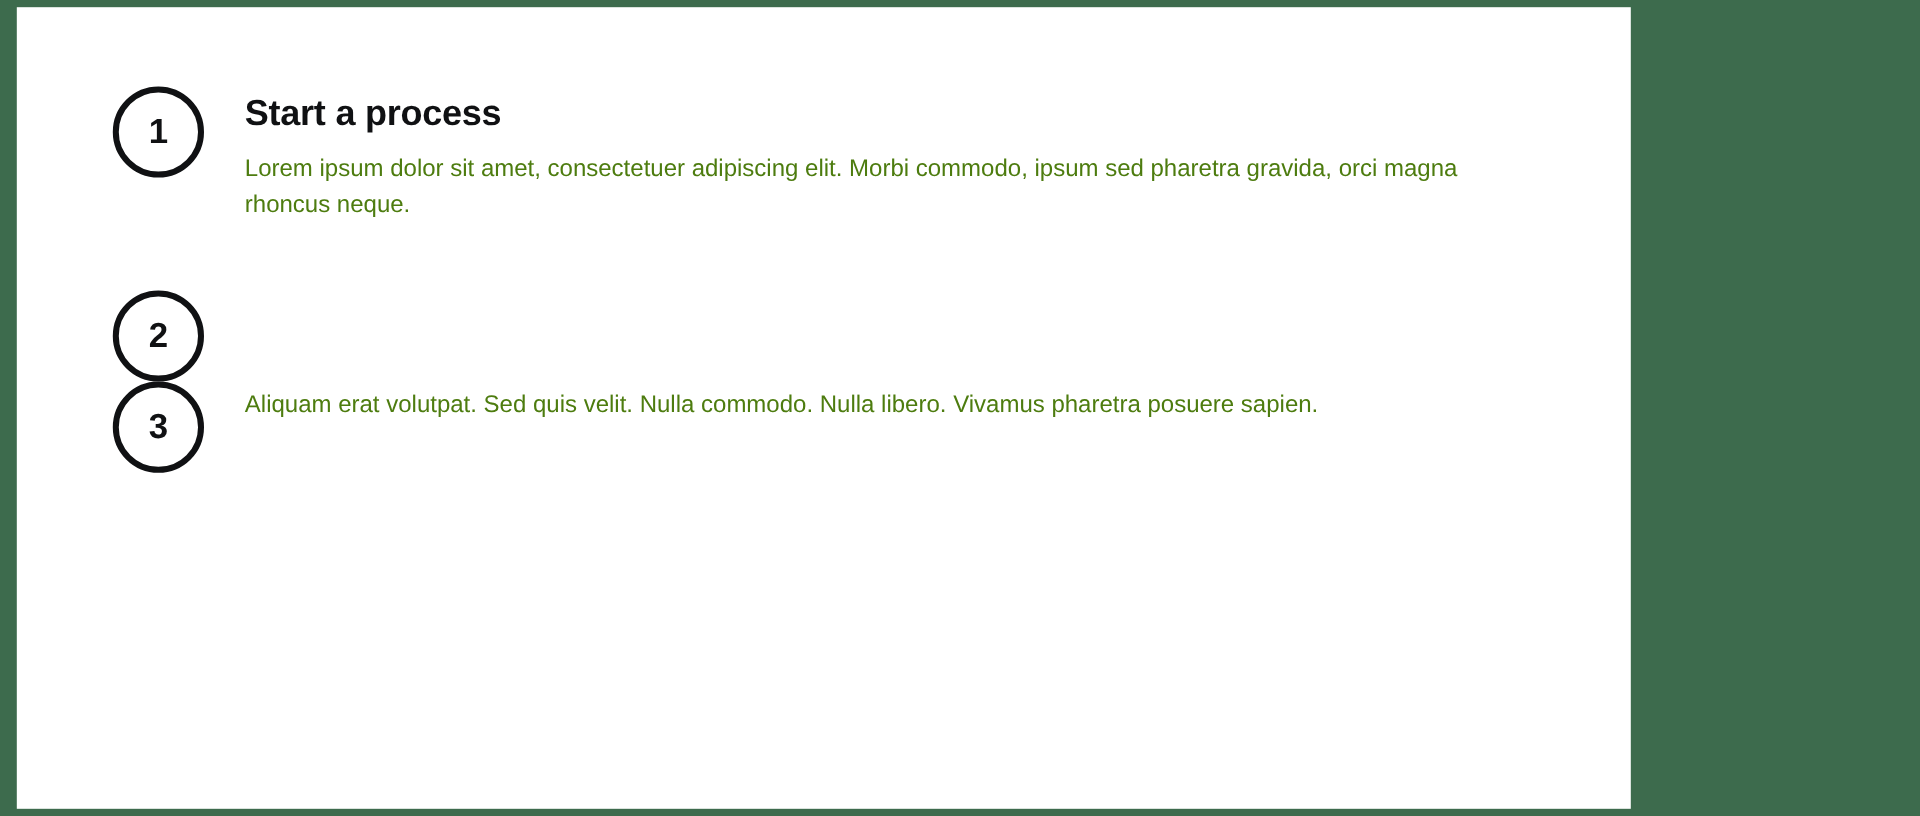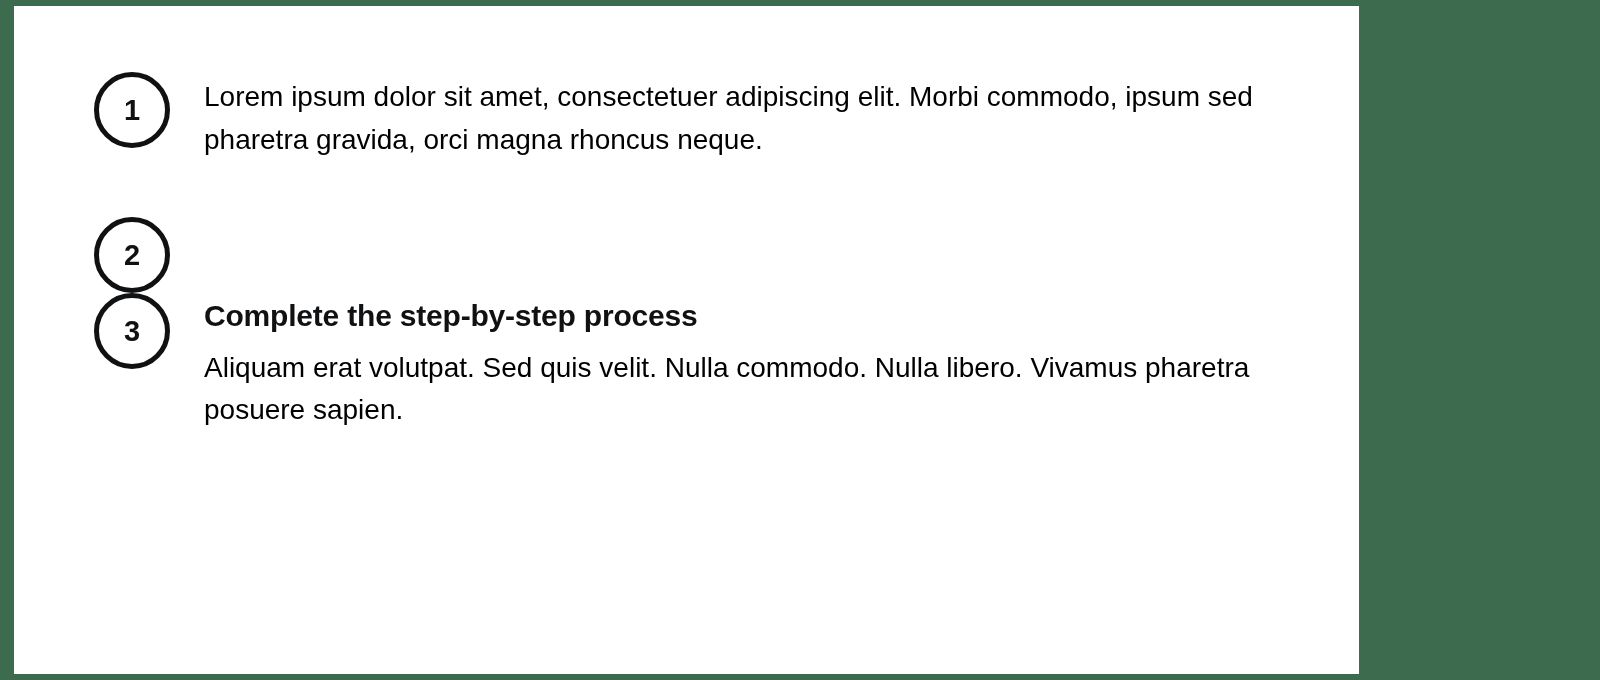--- a/index.html
+++ b/index.html
@@ -79,42 +79,43 @@
   }
   .step-title {
     font-size: 30px;
     font-weight: bold;
     color: #101113;
     letter-spacing: -0.2px;
     line-height: 1.25;
     margin: 0 0 12px 0;
   }
   .step-desc {
-    font-size: 28px;
-    color: #000000;
+    font-size: 20px;
+    color: #4d7c0f;
     line-height: 1.52;
     margin: 0;
     max-width: 1055px;
   }
   .gap-1 { height: 56px; }
   .gap-2 { height: 58px; }
 </style>
 </head>
 <body>
 
 <div class="canvas">
   <div class="card">
     <div class="stepper">
 
       <div class="step">
         <div class="rail-col">
           <div class="bullet">1</div>
           <div class="rail"></div>
         </div>
         <div class="content">
+          <p class="step-title">Start a process</p>
           <p class="step-desc">Lorem ipsum dolor sit amet, consectetuer adipiscing elit. Morbi commodo, ipsum sed pharetra gravida, orci magna rhoncus neque.</p>
           <div class="gap-1"></div>
         </div>
       </div>
 
       <div class="step">
         <div class="rail-col">
           <div class="bullet">2</div>
           <div class="rail"></div>
         </div>
@@ -122,20 +123,19 @@
           <div class="gap-2"></div>
         </div>
       </div>
 
       <div class="step">
         <div class="rail-col">
           <div class="bullet">3</div>
 
         </div>
         <div class="content">
-          <p class="step-title">Complete the step-by-step process</p>
           <p class="step-desc">Aliquam erat volutpat. Sed quis velit. Nulla commodo. Nulla libero. Vivamus pharetra posuere sapien.</p>
         </div>
       </div>
 
     </div>
   </div>
 </div>
 
 </body></html>

